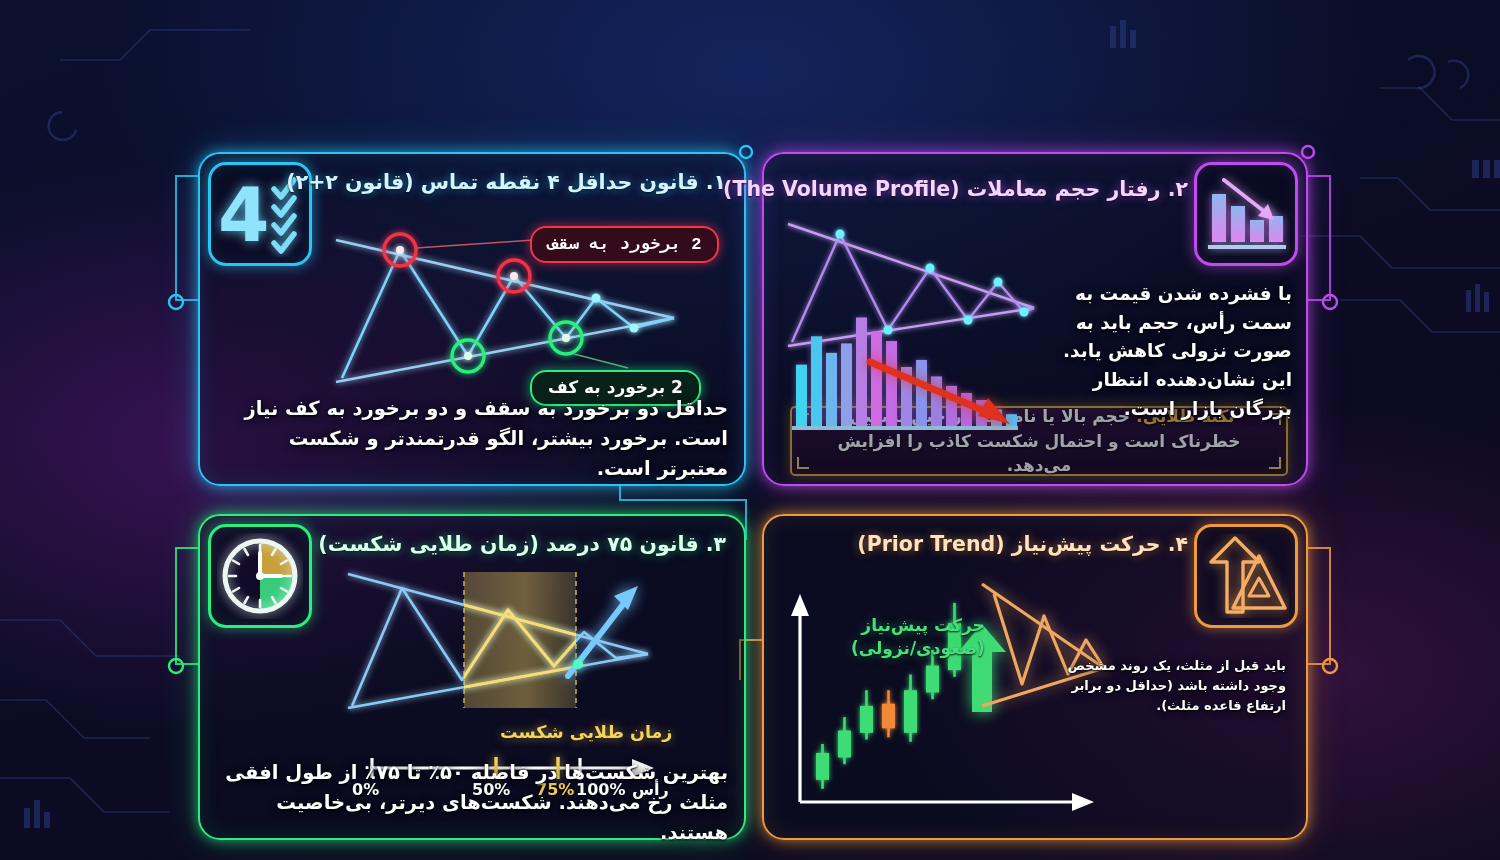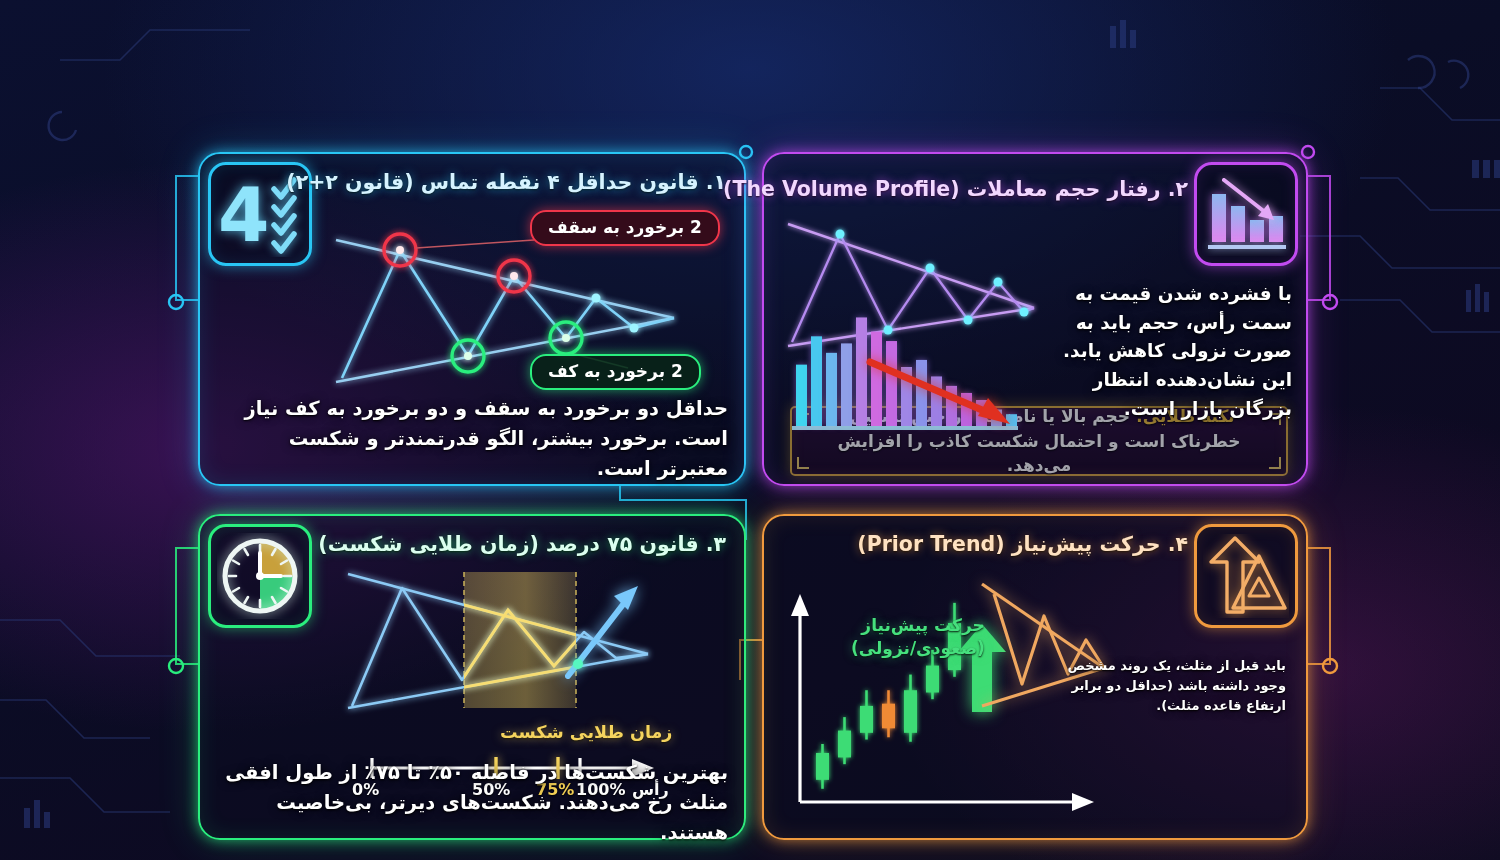--- a/index.html
+++ b/index.html
@@ -95,21 +95,21 @@
     border-radius: 16px;
     border: 2px solid;
     padding: 5px 16px 7px 16px;
     font-size: 17px;
     font-weight: bold;
     color: #ffffff;
     white-space: nowrap;
     background: rgba(12,12,30,0.82);
   }
   .pill-ceiling { border-color: #f0364a; box-shadow: 0 0 12px rgba(240,54,74,0.65); background: rgba(60,10,22,0.85); }
-  .pill-floor   { border-color: #2aee7e; box-shadow: 0 0 12px rgba(42,238,126,0.6); background: rgba(8,38,24,0.85); }
+  .pill-floor   { border-color: #2aee7e; box-shadow: 0 0 12px rgba(42,238,126,0.6); background: rgba(8,38,24,0.85); margin-top: 16px; }
 
   
   #golden-note {
     position: absolute;
     left: 790px; top: 406px; width: 498px; height: 70px;
     border: 2px solid #d8aa3c;
     border-radius: 5px;
     background: linear-gradient(180deg, rgba(44,14,58,0.92), rgba(26,8,36,0.95));
     box-shadow: 0 0 14px rgba(216,170,60,0.45), inset 0 0 14px rgba(216,170,60,0.10);
     direction: rtl;
@@ -272,21 +272,21 @@
       </g>
       <g fill="#ddffe9" filter="url(#g1)">
         <circle cx="140" cy="150" r="4"></circle>
           <circle cx="238" cy="132" r="4"></circle>
       </g>
 
       <path d="M88 42 L206 34" stroke="#c0565f" stroke-width="1.7" fill="none"></path>
       <path d="M246 148 L300 162" stroke="#56a878" stroke-width="1.7" fill="none"></path>
     </svg>
 
-    <div class="pill pill-ceiling" style="left:330px; top:56px;">2 برخورد به سقف</div>
+    <div class="pill pill-ceiling" style="left:330px; top:72px;font-family:Liberation Mono, monospace;">2 برخورد به سقف</div>
     <div class="pill pill-floor" style="left:330px; top:200px;">2 برخورد به کف</div>
 
     <div class="body-text" style="left:20px; right:20px; top:240px; width:508px;">حداقل دو برخورد به سقف و دو برخورد به کف نیاز است. برخورد بیشتر، الگو قدرتمندتر و شکست معتبرتر است.</div>
   </div>
 
   <div class="panel" id="p2">
 
     <div class="icon-badge" style="right:8px; top:8px; border-color:#c24bf0; box-shadow:0 0 14px rgba(194,75,240,0.6), inset 0 0 16px rgba(194,75,240,0.12);">
       <svg width="88" height="84" viewBox="0 0 88 84">
         <defs>

